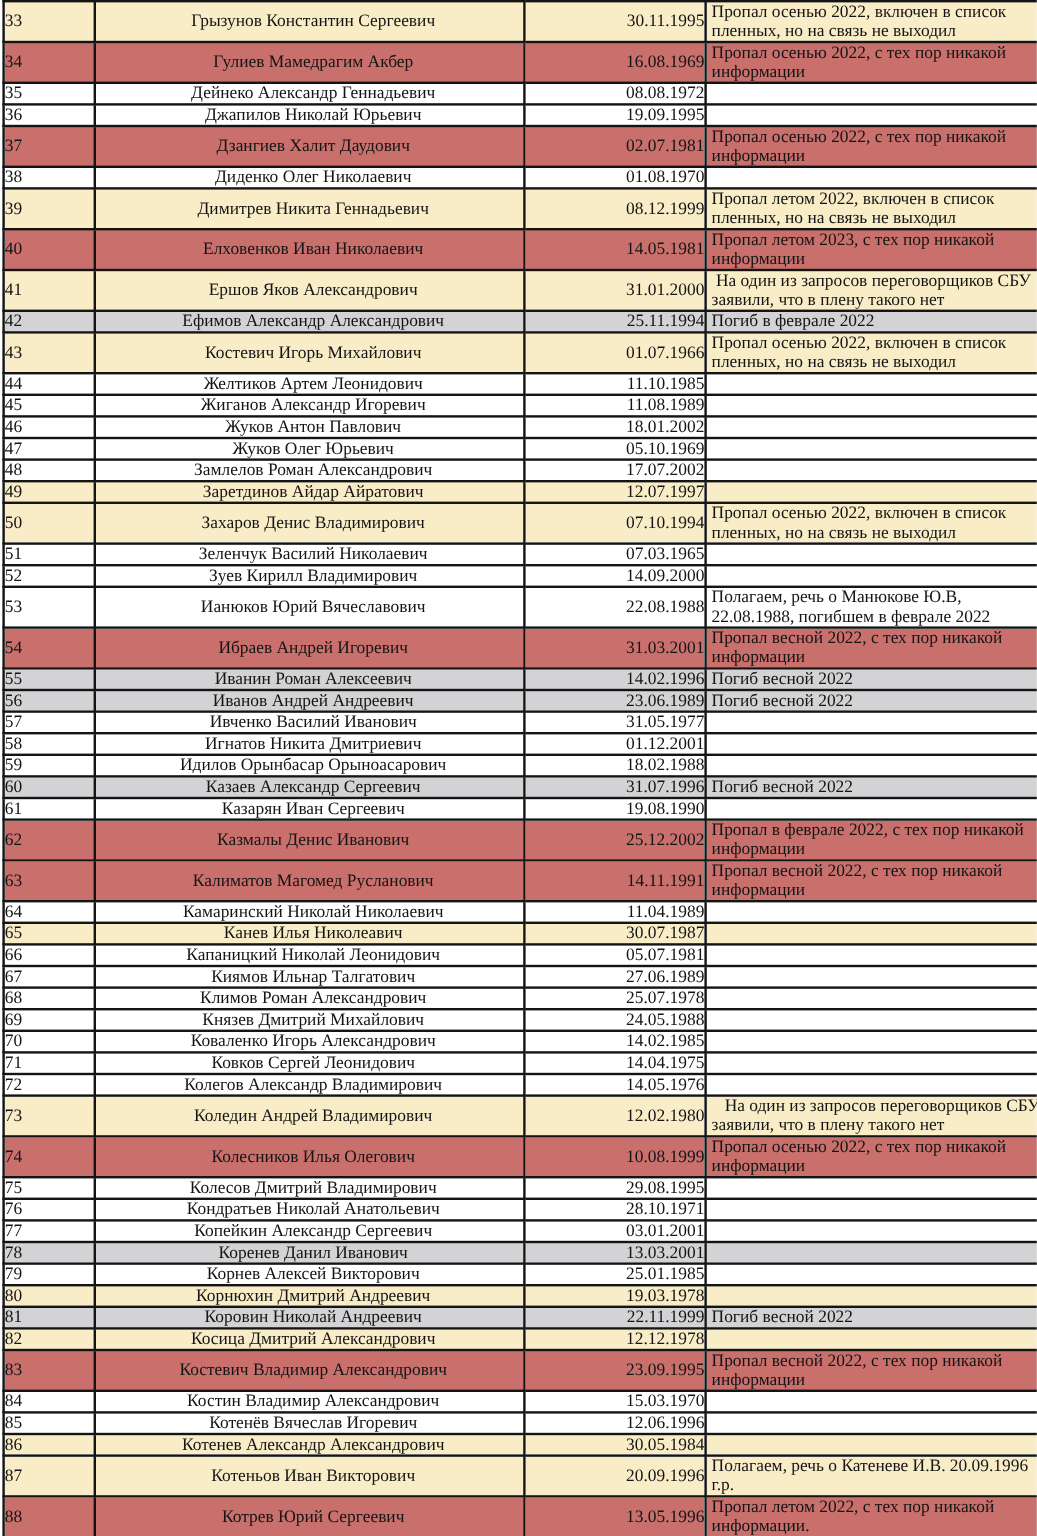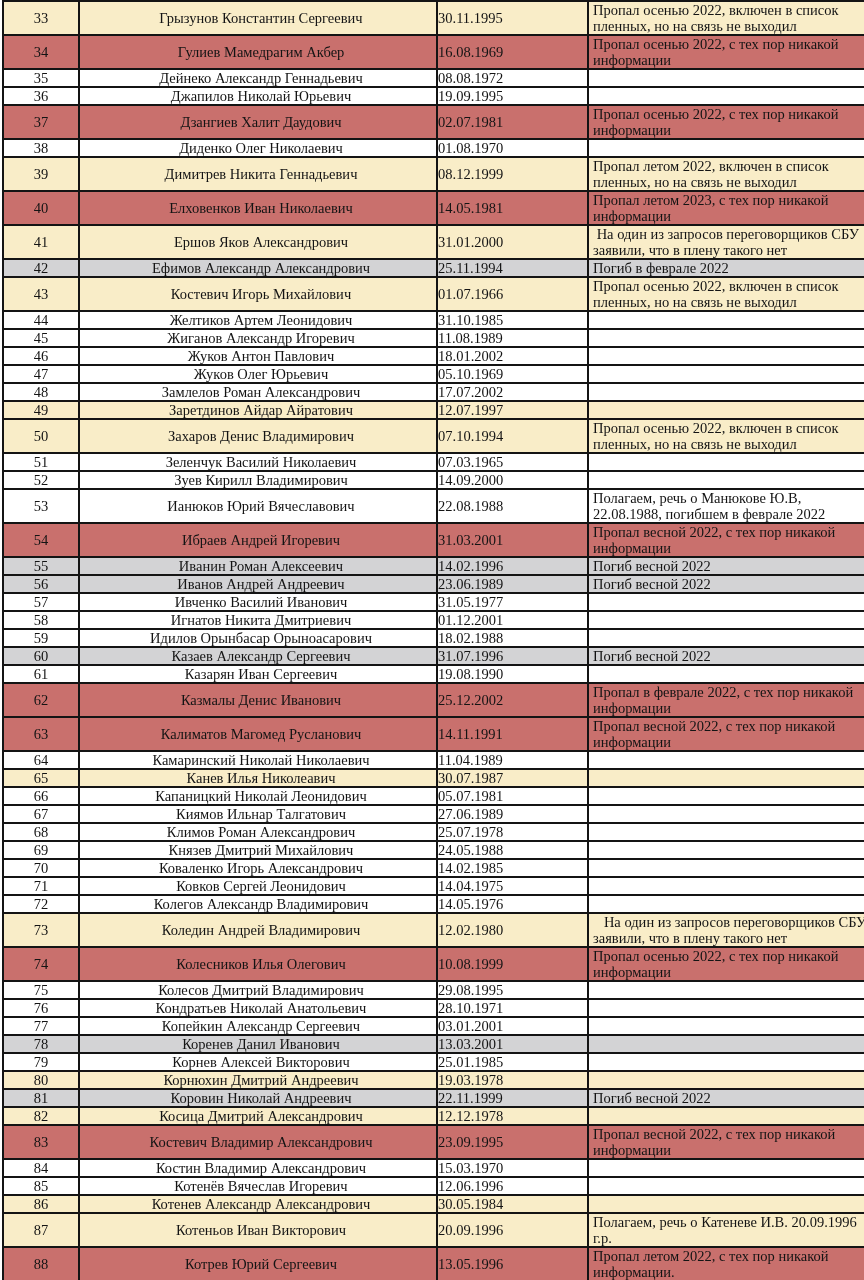--- a/index.html
+++ b/index.html
@@ -25,23 +25,23 @@
     color: #141414;
     padding: 0;
     overflow: hidden;
   }
   tr.h1 { height: 18px; }
   tr.h2 { height: 34px; }
   .bg-white  { background: #ffffff; }
   .bg-cream  { background: #f9edc8; }
   .bg-red    { background: #c9706d; }
   .bg-gray   { background: #d3d3d5; }
-  .col-num    { width: 74px;  text-align: center; }
+  .col-num    { width: 74px;  }
   .col-name   { width: 350px; text-align: center; padding-left: 6px; }
-  .col-dob    { width: 149px; text-align: left; }
+  .col-dob    { width: 149px; text-align: right; }
   .col-status { width: 279px; text-align: left; padding-left: 4px; padding-right: 2px; }
 </style>
 </head>
 <body>
 
 <table>
   <tbody id="rows">
       <tr class="bg-cream h2">
         <td class="col-num">33</td>
         <td class="col-name">Грызунов Константин Сергеевич</td>
@@ -104,21 +104,21 @@
       </tr>
       <tr class="bg-cream h2">
         <td class="col-num">43</td>
         <td class="col-name">Костевич Игорь Михайлович</td>
         <td class="col-dob">01.07.1966</td>
         <td class="col-status">Пропал осенью 2022, включен в список пленных, но на связь не выходил</td>
       </tr>
       <tr class="bg-white h1">
         <td class="col-num">44</td>
         <td class="col-name">Желтиков Артем Леонидович</td>
-        <td class="col-dob">31.10.1985</td>
+        <td class="col-dob">11.10.1985</td>
         <td class="col-status"></td>
       </tr>
       <tr class="bg-white h1">
         <td class="col-num">45</td>
         <td class="col-name">Жиганов Александр Игоревич</td>
         <td class="col-dob">11.08.1989</td>
         <td class="col-status"></td>
       </tr>
       <tr class="bg-white h1">
         <td class="col-num">46</td>

